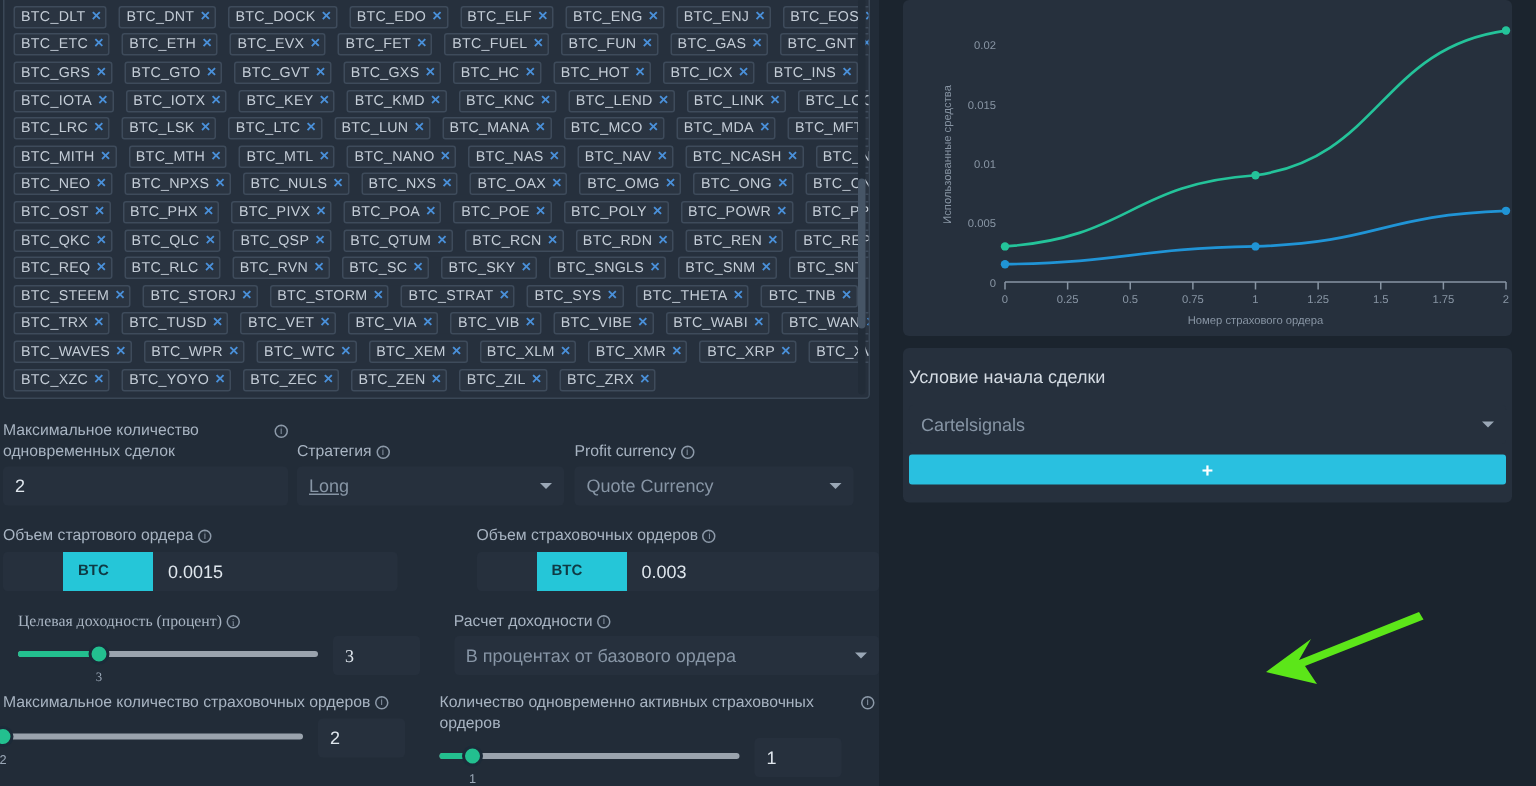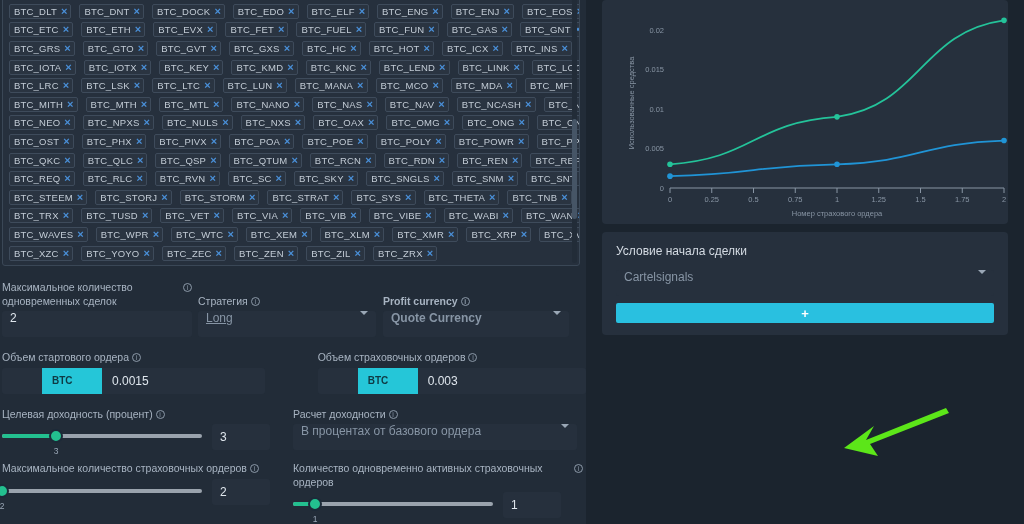--- a/index.html
+++ b/index.html
@@ -82,21 +82,21 @@
     color: #8c99a8; font-style: normal;
     position: relative; top: 2px; flex: 0 0 9px;
   }
   .inp {
     height: 26px; width: 100%;
     background: #26303d;
     border: 1px solid #46custom2;
     border-radius: 3px;
     color: #dfe6ed; font-size: 12px;
     padding: 0 8px;
-    display: flex; 
+    display: flex; align-items: center;
   }
   .inp.focus { border-color: #28c0a8; }
   .inp.sel {
     justify-content: space-between;
     color: #8795a5;
   }
   .caret {
     width: 0; height: 0;
     border-left: 4px solid transparent;
     border-right: 4px solid transparent;
@@ -145,21 +145,21 @@
     width: 438px; height: 524px;
     background: #1b242e;
     padding: 0 16px;
     flex: 0 0 438px;
     position: relative;
   }
   .card {
     background: #26303d;
     border-radius: 4px;
     margin-bottom: 8px;
-    padding: 12px 14px;
+    padding: 12px 4px;
   }
   .card-title { font-size: 12px; color: #d4dbe3; margin-bottom: 12px; }
 
   .chart-card { height: 224px; padding: 8px 6px 4px 6px; position: relative; }
   .btn-plus {
     height: 20px; background: #29c0e0; border-radius: 2px;
     display: flex; align-items: center; justify-content: center;
     color: #fff; font-size: 13px; font-weight: 700; margin-top: 7px;
     cursor: pointer;
   }
@@ -664,21 +664,21 @@
         <div style="width:178px; margin-left:6px;">
           <div class="field-label">
             <span>Стратегия</span>
               <i class="info-i">i</i>
           </div>
           <div class="inp sel" style="border-color: rgb(70, 85, 102); text-decoration: underline;">
             <span>Long</span>
             <span class="caret"></span>
           </div>
         </div>
-        <div style="width:186px; margin-left:7px;font-weight:bold;">
+        <div style="width:186px; margin-left:7px;">
           <div class="field-label">
             <span>Profit currency</span>
               <i class="info-i">i</i>
           </div>
           <div class="inp sel" style="border-color: rgb(70, 85, 102);">
             <span>Quote Currency</span>
             <span class="caret"></span>
           </div>
         </div>
       </div>
@@ -700,21 +700,21 @@
               <i class="info-i">i</i>
           </div>
           <div class="inp-pref" style="border-color: rgb(70, 85, 102);">
             <div class="pref">BTC</div>
             <div class="pref-val">0.003</div>
           </div>
         </div>
       </div>
 
       <div class="row" style="margin-top:14px;">
-        <div style="width:278px; margin-left:2px;">
+        <div style="width:278px; margin-left:12px;font-family:Liberation Serif, serif;">
           <div class="field-label">
             <span>Целевая доходность (процент)</span>
               <i class="info-i">i</i>
           </div>
           <div class="row" style="align-items:center; gap:10px;">
             <div class="slider-wrap" style="width:200px; padding-top:10px; padding-bottom:12px;">
               <div class="track">
                 <div class="track-fill" id="tp-fill" style="width: 27%;"></div>
                 <div class="knob" id="tp-knob" style="left: 27%;"></div>
                 <div class="knob-val" id="tp-val" style="left: 27%;">3</div>

